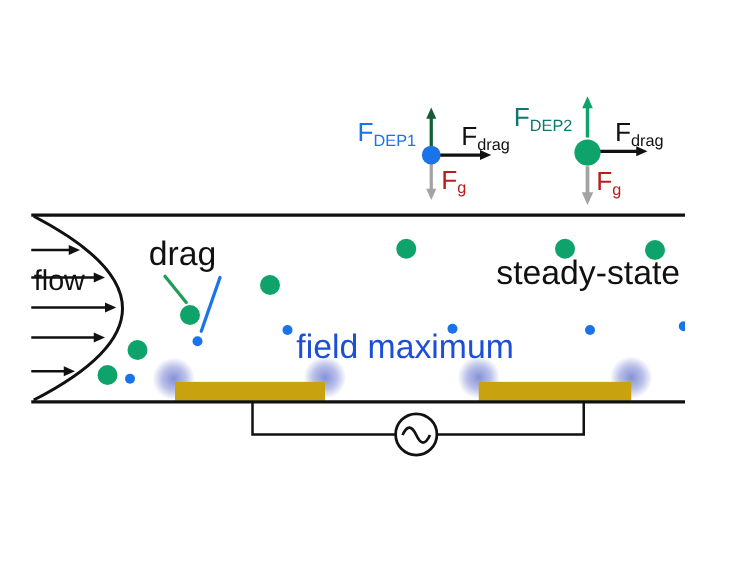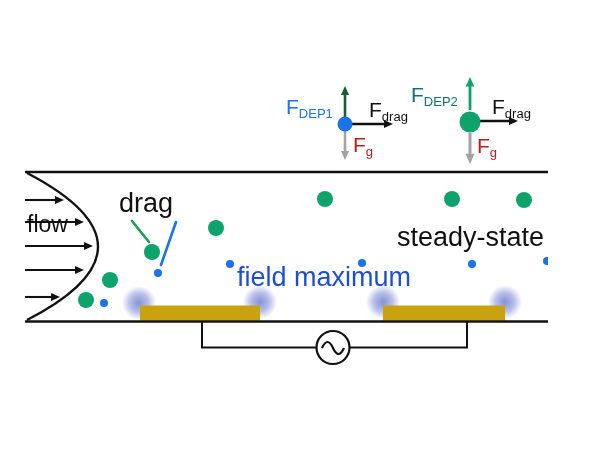--- a/index.html
+++ b/index.html
@@ -120,15 +120,15 @@
   <div class="lbl" style="left:492px;top:96px">
     <span>F</span><sub>drag</sub>
   </div>
   <div class="lbl gray" style="left:477px;top:135px">
     <span>F</span><sub>g</sub>
   </div>
 
 
   <div class="lbl big" style="left:119px;top:190px">drag</div>
   <div class="lbl" style="left:27px;top:213px;font-size:23px">flow</div>
-  <div class="lbl big" style="left:397px;top:224px">steady-state</div>
+  <div class="lbl big" style="left:397px;top:205px">steady-state</div>
   <div class="lbl big periwinkle" style="left:237px;top:264px">field maximum</div>
 </div>
 
 </body></html>

